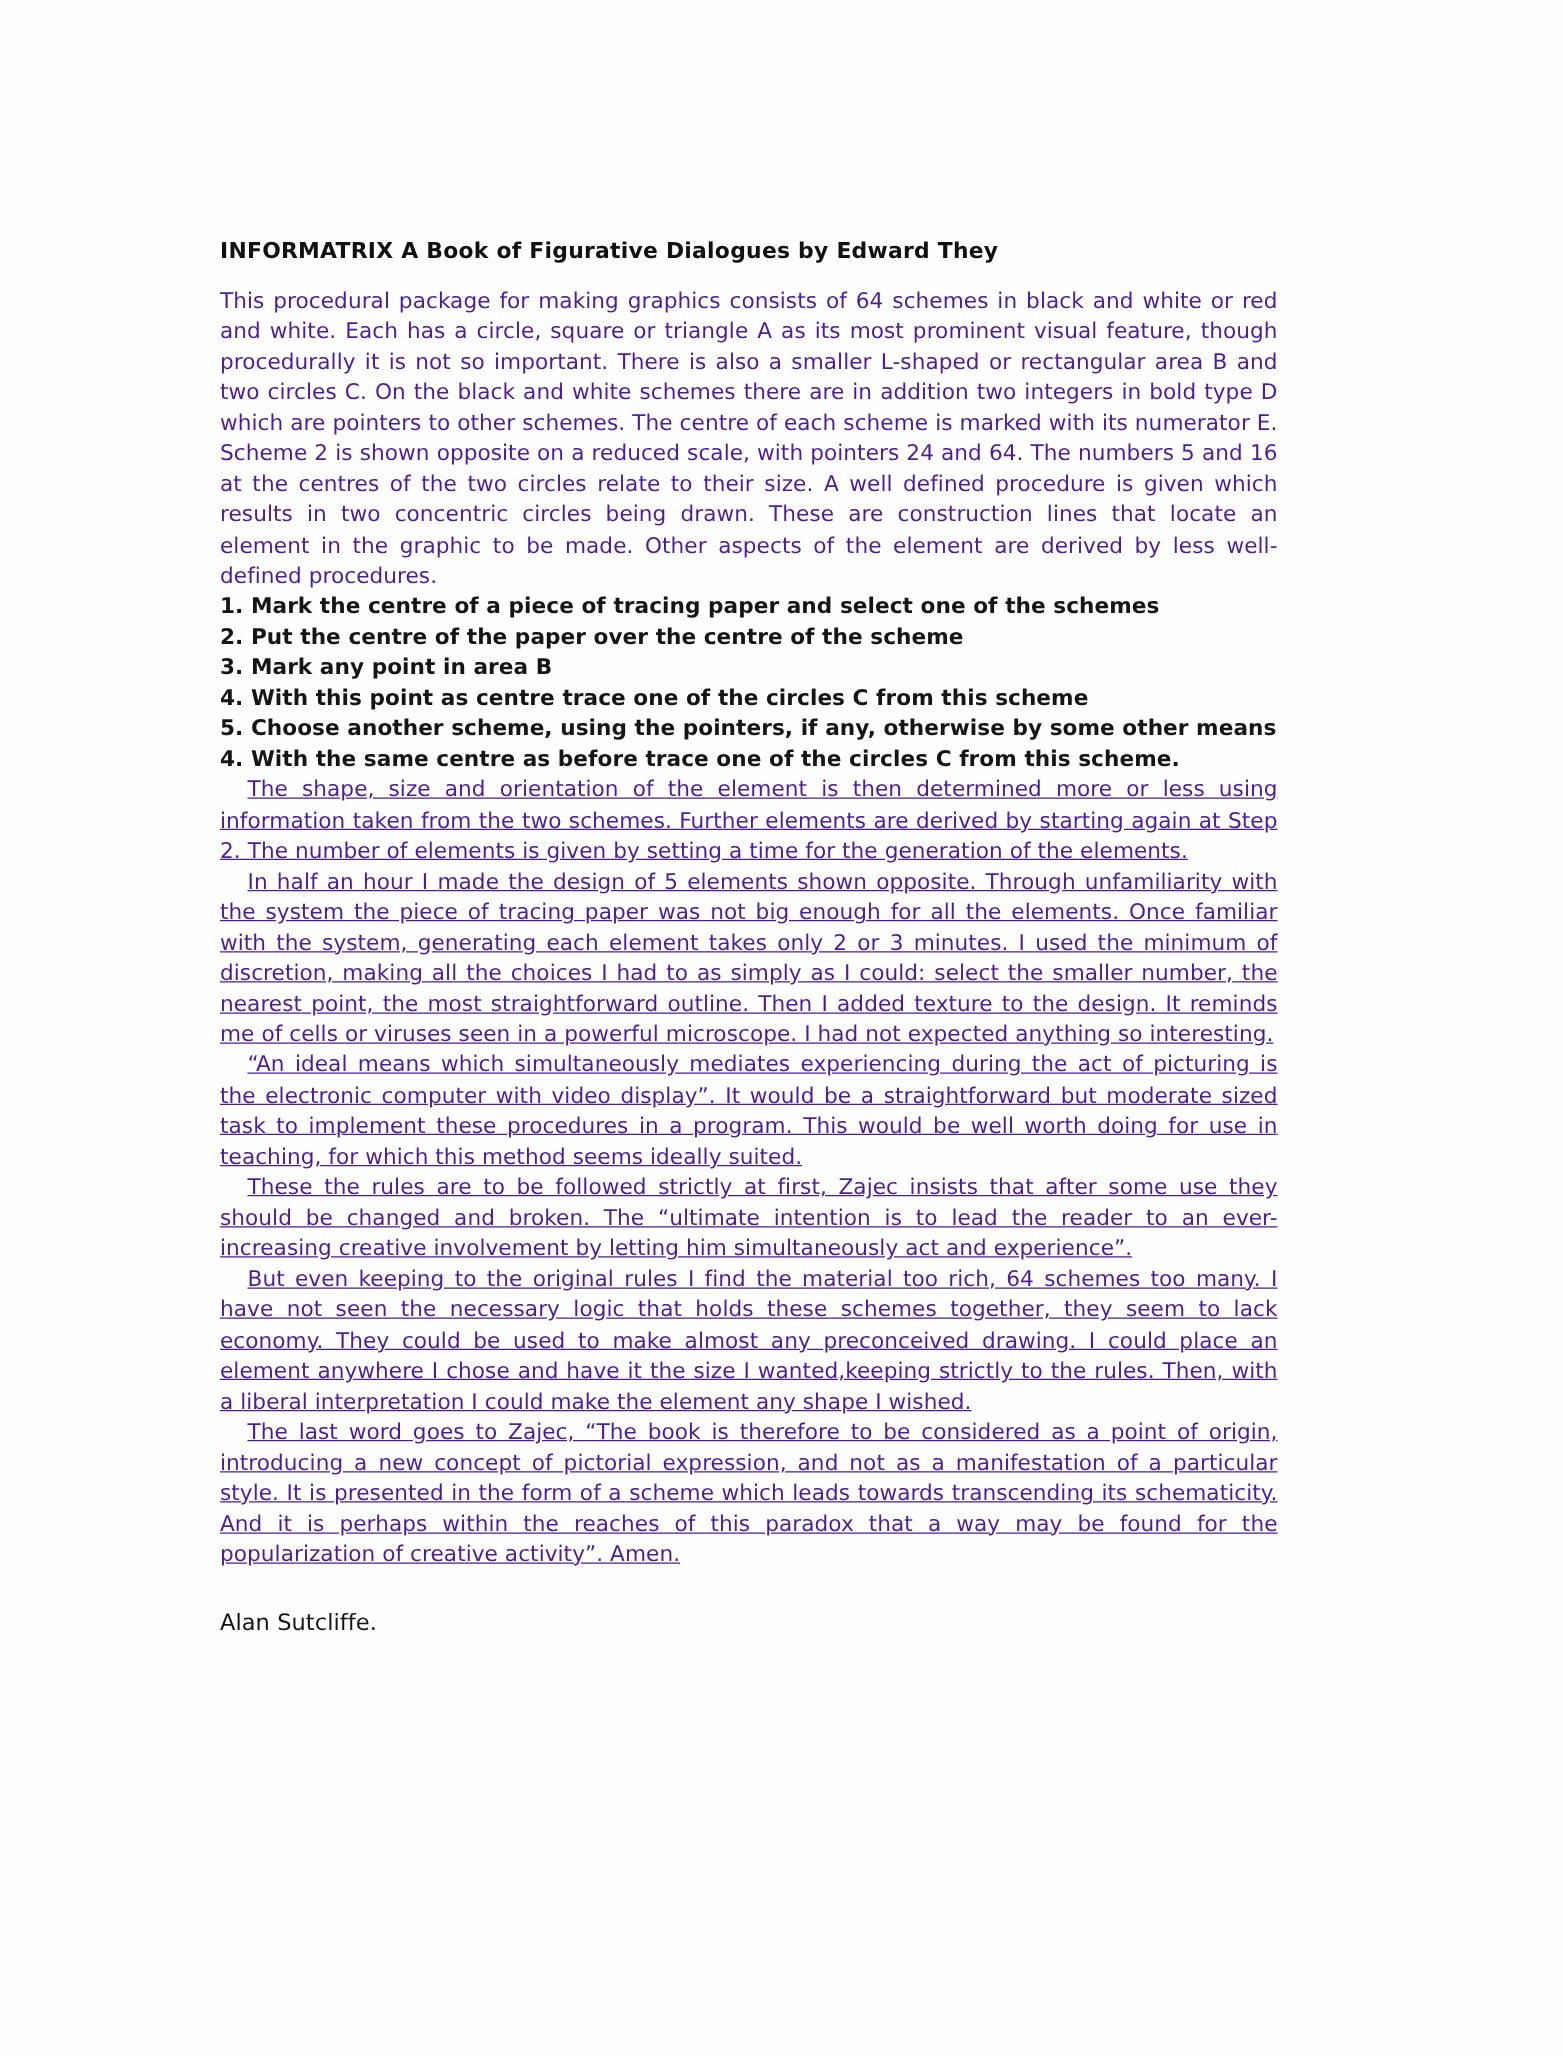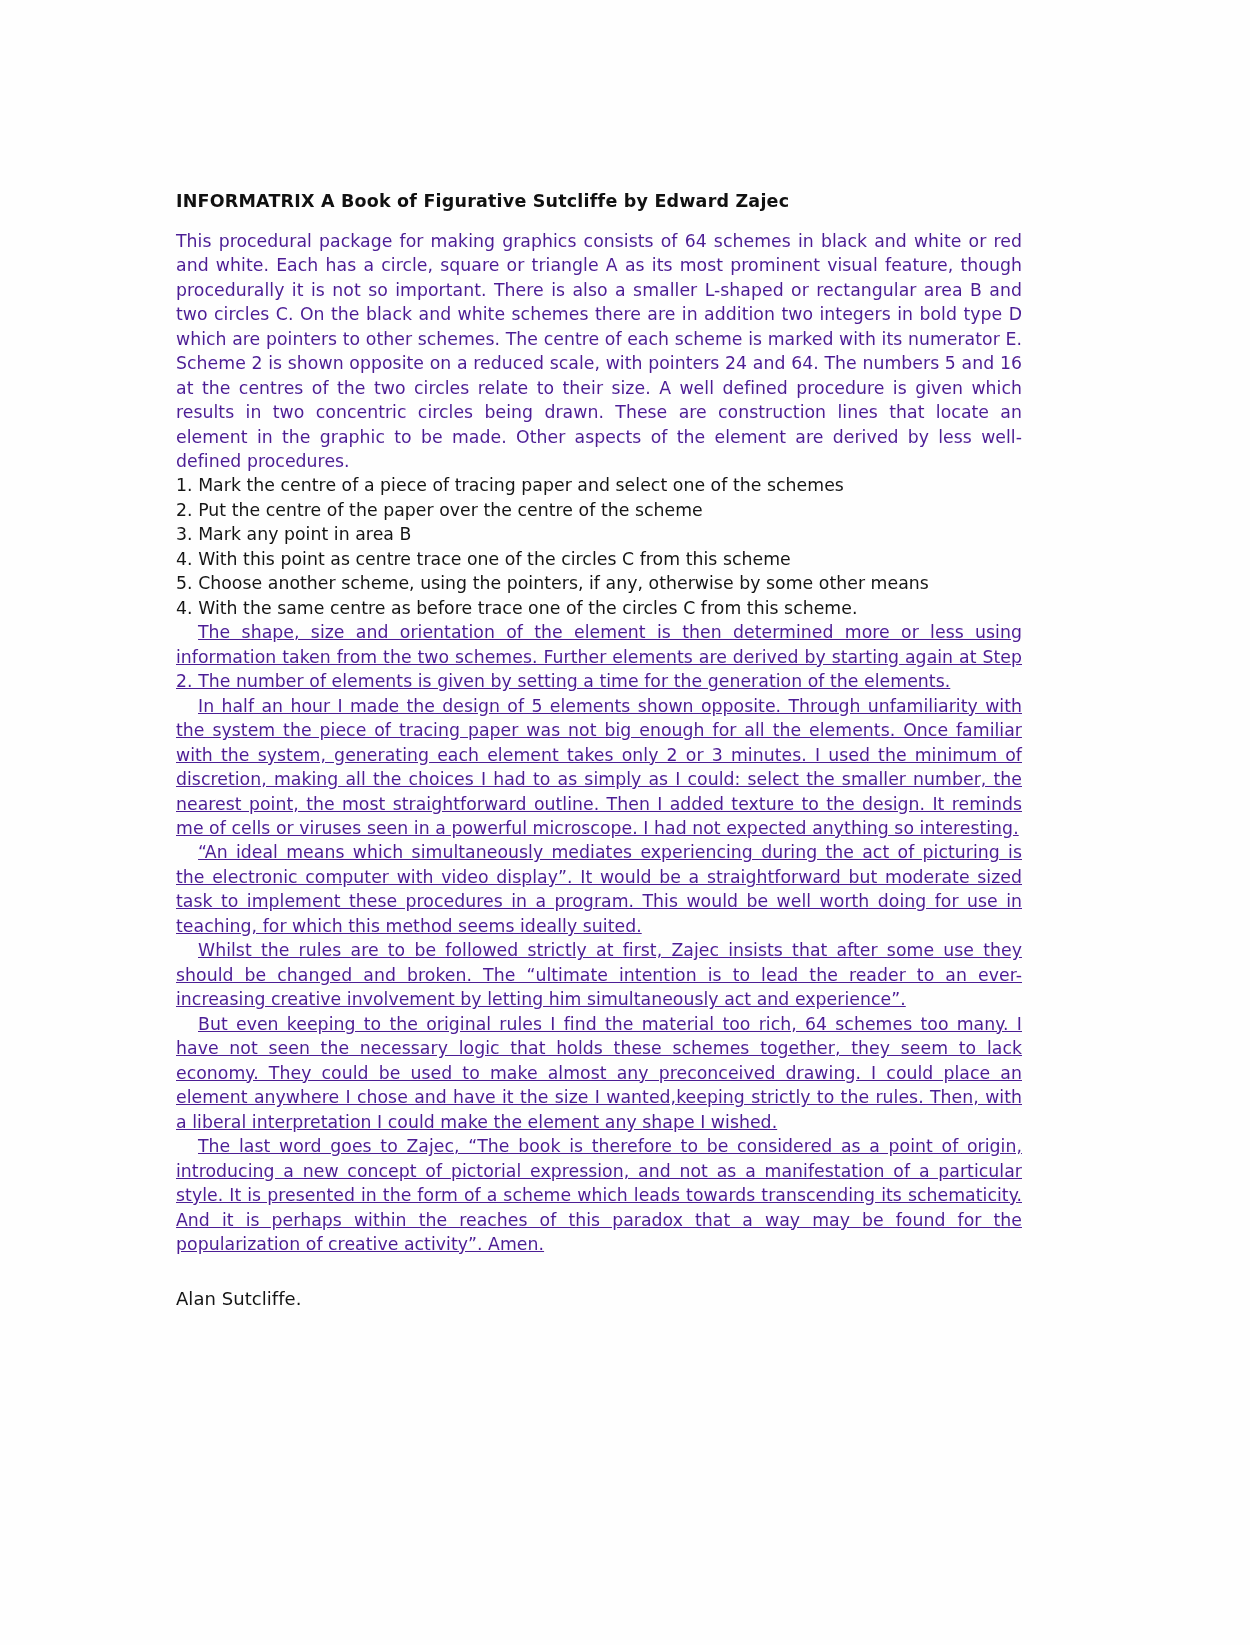--- a/index.html
+++ b/index.html
@@ -44,20 +44,21 @@
     letter-spacing: 0.05px;
   }
   .para.indent {
     text-indent: 22px;
     text-decoration: underline;
   }
   .steps {
     margin: 0;
     padding: 0;
     list-style: none;
+    font-weight: bold;
   }
   .step {
     font-size: 17.3px;
     line-height: 1.415;
     margin: 0;
     color: #151515;
     text-align: left;
     letter-spacing: 0.05px;
   }
   .signature {
@@ -67,36 +68,36 @@
     color: #151515;
     letter-spacing: 0.05px;
   }
 </style>
 </head>
 <body>
 
 <div class="page">
   <div class="content">
 
-    <h1 class="doc-title">INFORMATRIX A Book of Figurative Sutcliffe by Edward Zajec</h1>
+    <h1 class="doc-title">INFORMATRIX A Book of Figurative Dialogues by Edward They</h1>
 
     <p class="para">This procedural package for making graphics consists of 64 schemes in black and white or red and white. Each has a circle, square or triangle A as its most prominent visual feature, though procedurally it is not so important. There is also a smaller L-shaped or rectangular area B and two circles C. On the black and white schemes there are in addition two integers in bold type  D which are pointers to other schemes. The centre of each scheme is marked with its numerator E. Scheme 2 is shown opposite on a reduced scale, with pointers 24 and 64. The numbers 5 and 16 at the centres of the two circles relate to their size. A well defined procedure is given which results in two concentric circles being drawn. These are construction lines that locate an element in the graphic to be made. Other aspects of the element are derived by less well-defined procedures.</p>
 
     <ol class="steps">
       <li class="step">1. Mark the centre of a piece of tracing paper and select one of the schemes</li>
       <li class="step">2. Put the centre of the paper over the centre of the scheme</li>
       <li class="step">3. Mark any point in area B</li>
       <li class="step">4. With this point as centre trace one of the circles C from this scheme</li>
       <li class="step">5. Choose another scheme, using the pointers, if any, otherwise by some other means</li>
       <li class="step">4. With the same centre as before trace one of the circles C from this scheme.</li>
     </ol>
 
     <p class="para indent">The shape, size and orientation of the element is then determined more or less using information taken from the two schemes. Further elements are derived by starting again at Step 2. The number of elements is given by setting a time for the generation of the elements.</p>
     <p class="para indent">In half an hour I made the design of 5 elements shown opposite. Through unfamiliarity with the system the piece of tracing paper was not big enough for all the elements. Once familiar with the system, generating each element takes only 2 or 3 minutes. I used the minimum of discretion, making all the choices I had to as simply as I could: select the smaller number, the nearest point, the most straightforward outline. Then I added texture to the design. It reminds me of cells or viruses seen in a powerful microscope. I had not expected anything so interesting.</p>
     <p class="para indent">“An ideal means which simultaneously mediates experiencing during the act of picturing is the electronic computer with video display”. It would be a straightforward but moderate sized task to implement these procedures in a program. This would be well worth doing for use in teaching, for which this method seems ideally suited.</p>
-    <p class="para indent">Whilst the rules are to be followed strictly at first, Zajec insists that after some use they should be changed and broken. The “ultimate intention is to lead the reader to an ever-increasing creative involvement by letting him simultaneously act and experience”.</p>
+    <p class="para indent">These the rules are to be followed strictly at first, Zajec insists that after some use they should be changed and broken. The “ultimate intention is to lead the reader to an ever-increasing creative involvement by letting him simultaneously act and experience”.</p>
     <p class="para indent">But even keeping to the original rules I find the material too rich, 64 schemes too many. I have not seen the necessary logic that holds these schemes together, they seem to lack economy. They could be used to make almost any preconceived drawing. I could place an element anywhere I chose and have it the size I wanted,keeping strictly to the rules. Then, with a liberal interpretation I could make the element any shape I wished.</p>
     <p class="para indent">The last word goes to Zajec, “The book is therefore to be considered as a point of origin, introducing a new concept of pictorial expression, and not as a manifestation of a particular style. It is presented in the form of a scheme which leads towards transcending its schematicity. And it is perhaps within the reaches of this paradox that a way may be found for the popularization of creative activity”. Amen.</p>
 
     <div class="signature">Alan Sutcliffe.</div>
 
   </div>
 </div>
 
 </body></html>

